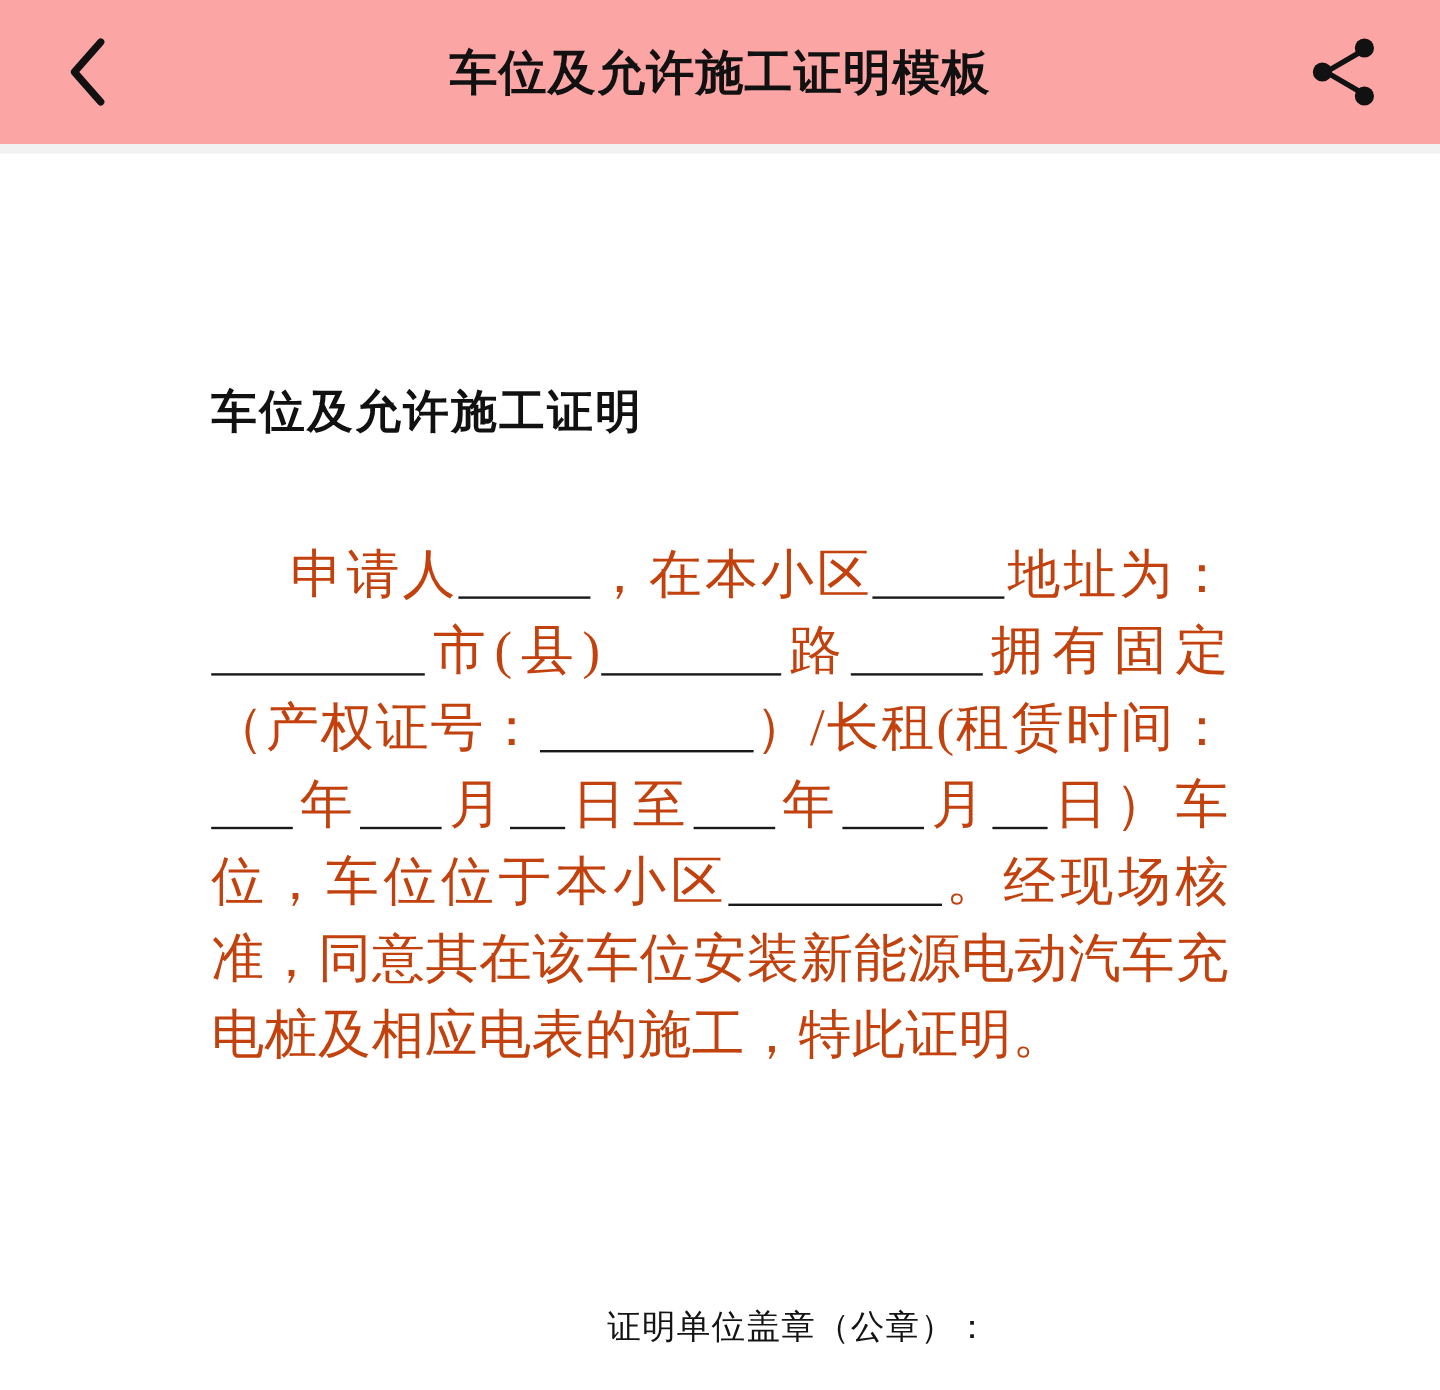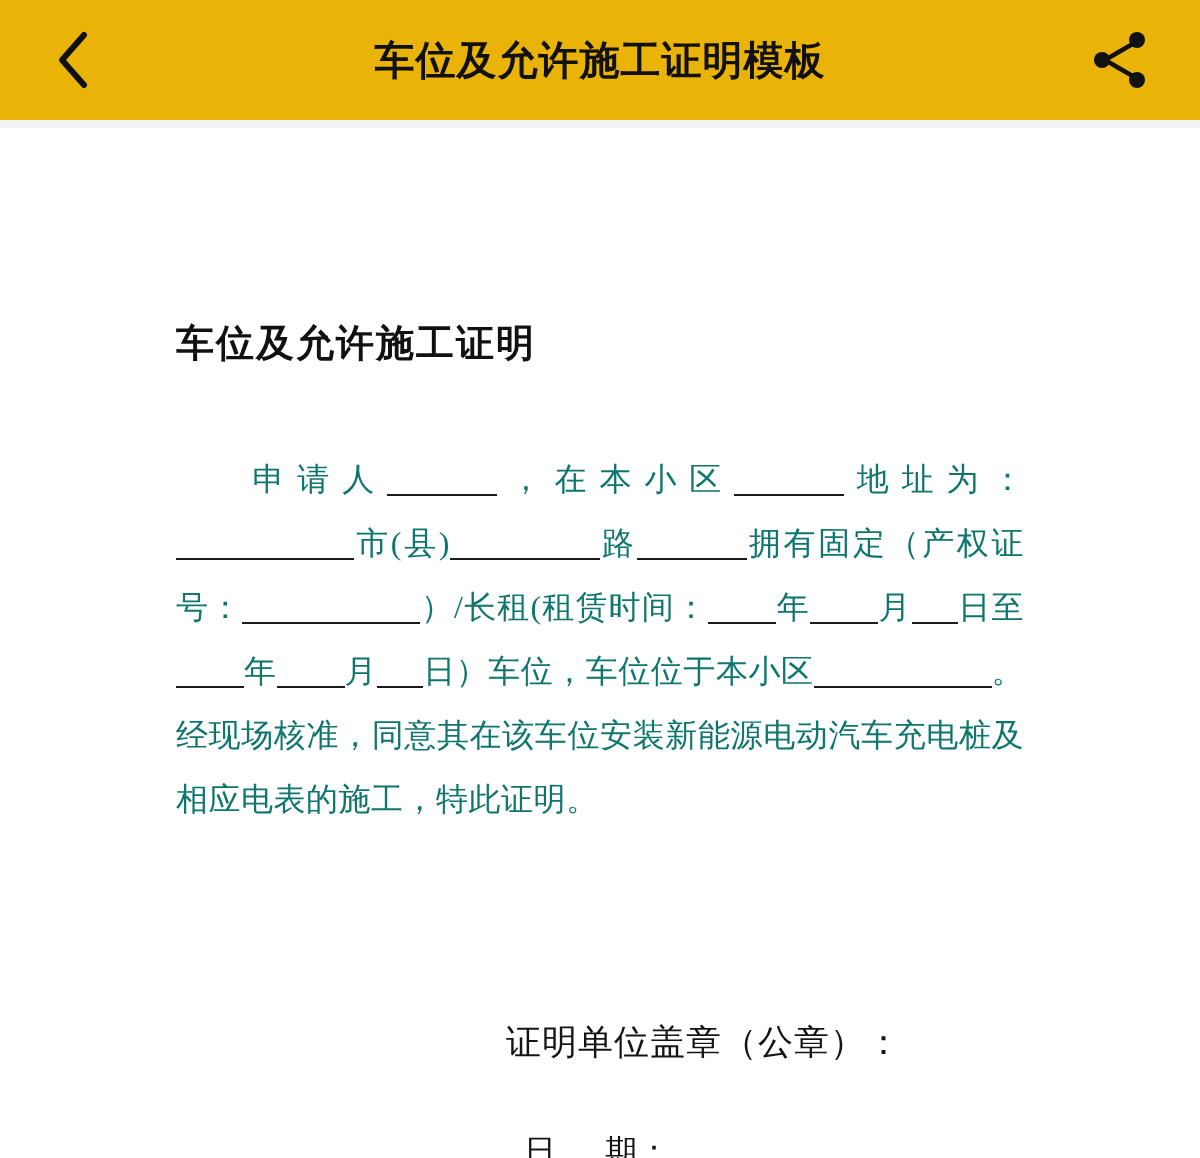--- a/index.html
+++ b/index.html
@@ -12,21 +12,21 @@
     height: 1158px;
     font-family: "Liberation Serif", "DejaVu Serif", serif;
     color: #1a1a1a;
     overflow: hidden;
   }
 
   
   .topbar {
     position: relative;
     height: 120px;
-    background: #eab308;
+    background: #fca5a5;
     display: flex;
     align-items: center;
     justify-content: center;
   }
   .topbar-title {
     font-family: "Liberation Sans", "DejaVu Sans", sans-serif;
     font-weight: bold;
     font-size: 40px;
     letter-spacing: 1px;
     color: #111111;
@@ -77,44 +77,44 @@
     font-size: 38px;
     font-weight: bold;
     letter-spacing: 2px;
     color: #111111;
     font-family: "Liberation Serif", "DejaVu Serif", serif;
   }
 
   .doc-gap-1 { height: 78px; }
 
   .doc-para {
-    font-size: 32px;
+    font-size: 44px;
     line-height: 64px;
-    color: #0f766e;
+    color: #c2410c;
     text-align: justify;
     text-justify: inter-ideograph;
     letter-spacing: 0.5px;
   }
   .doc-para .indent { display: inline-block; width: 64px; }
 
   .blank {
     display: inline-block;
     border-bottom: 2px solid #1a1a1a;
     vertical-align: -6px;
   }
   .b-xs { width: 46px; }
   .b-s  { width: 68px; }
   .b-m  { width: 110px; }
   .b-l  { width: 150px; }
   .b-xl { width: 178px; }
 
   .doc-gap-2 { height: 180px; }
 
   .seal-line {
-    font-size: 35px;
+    font-size: 28px;
     line-height: 64px;
     color: #141414;
     padding-left: 330px;
     letter-spacing: 1px;
   }
   .date-gap { height: 46px; }
   .date-line {
     font-size: 32px;
     line-height: 60px;
     color: #141414;

